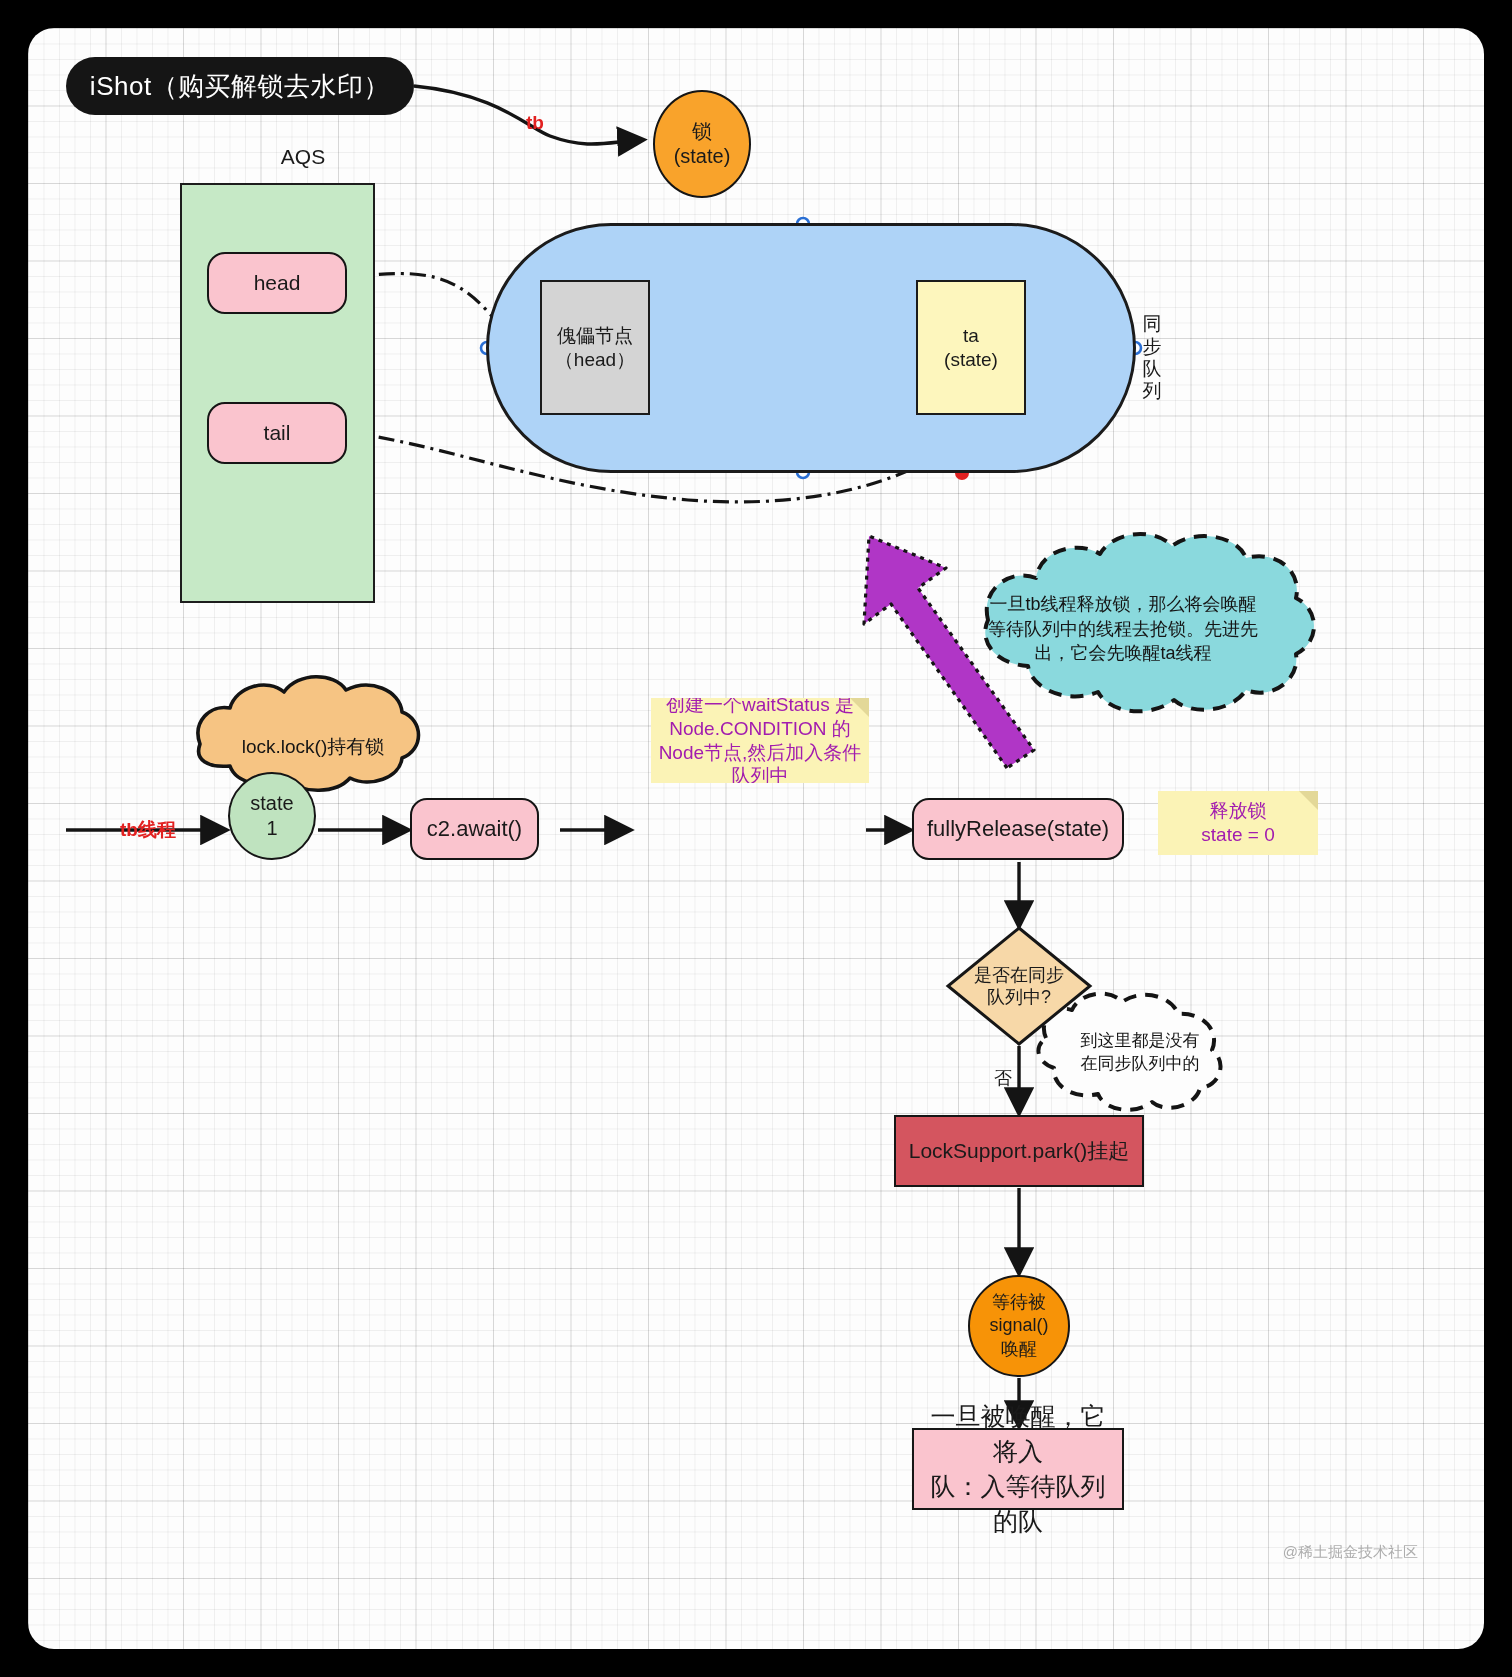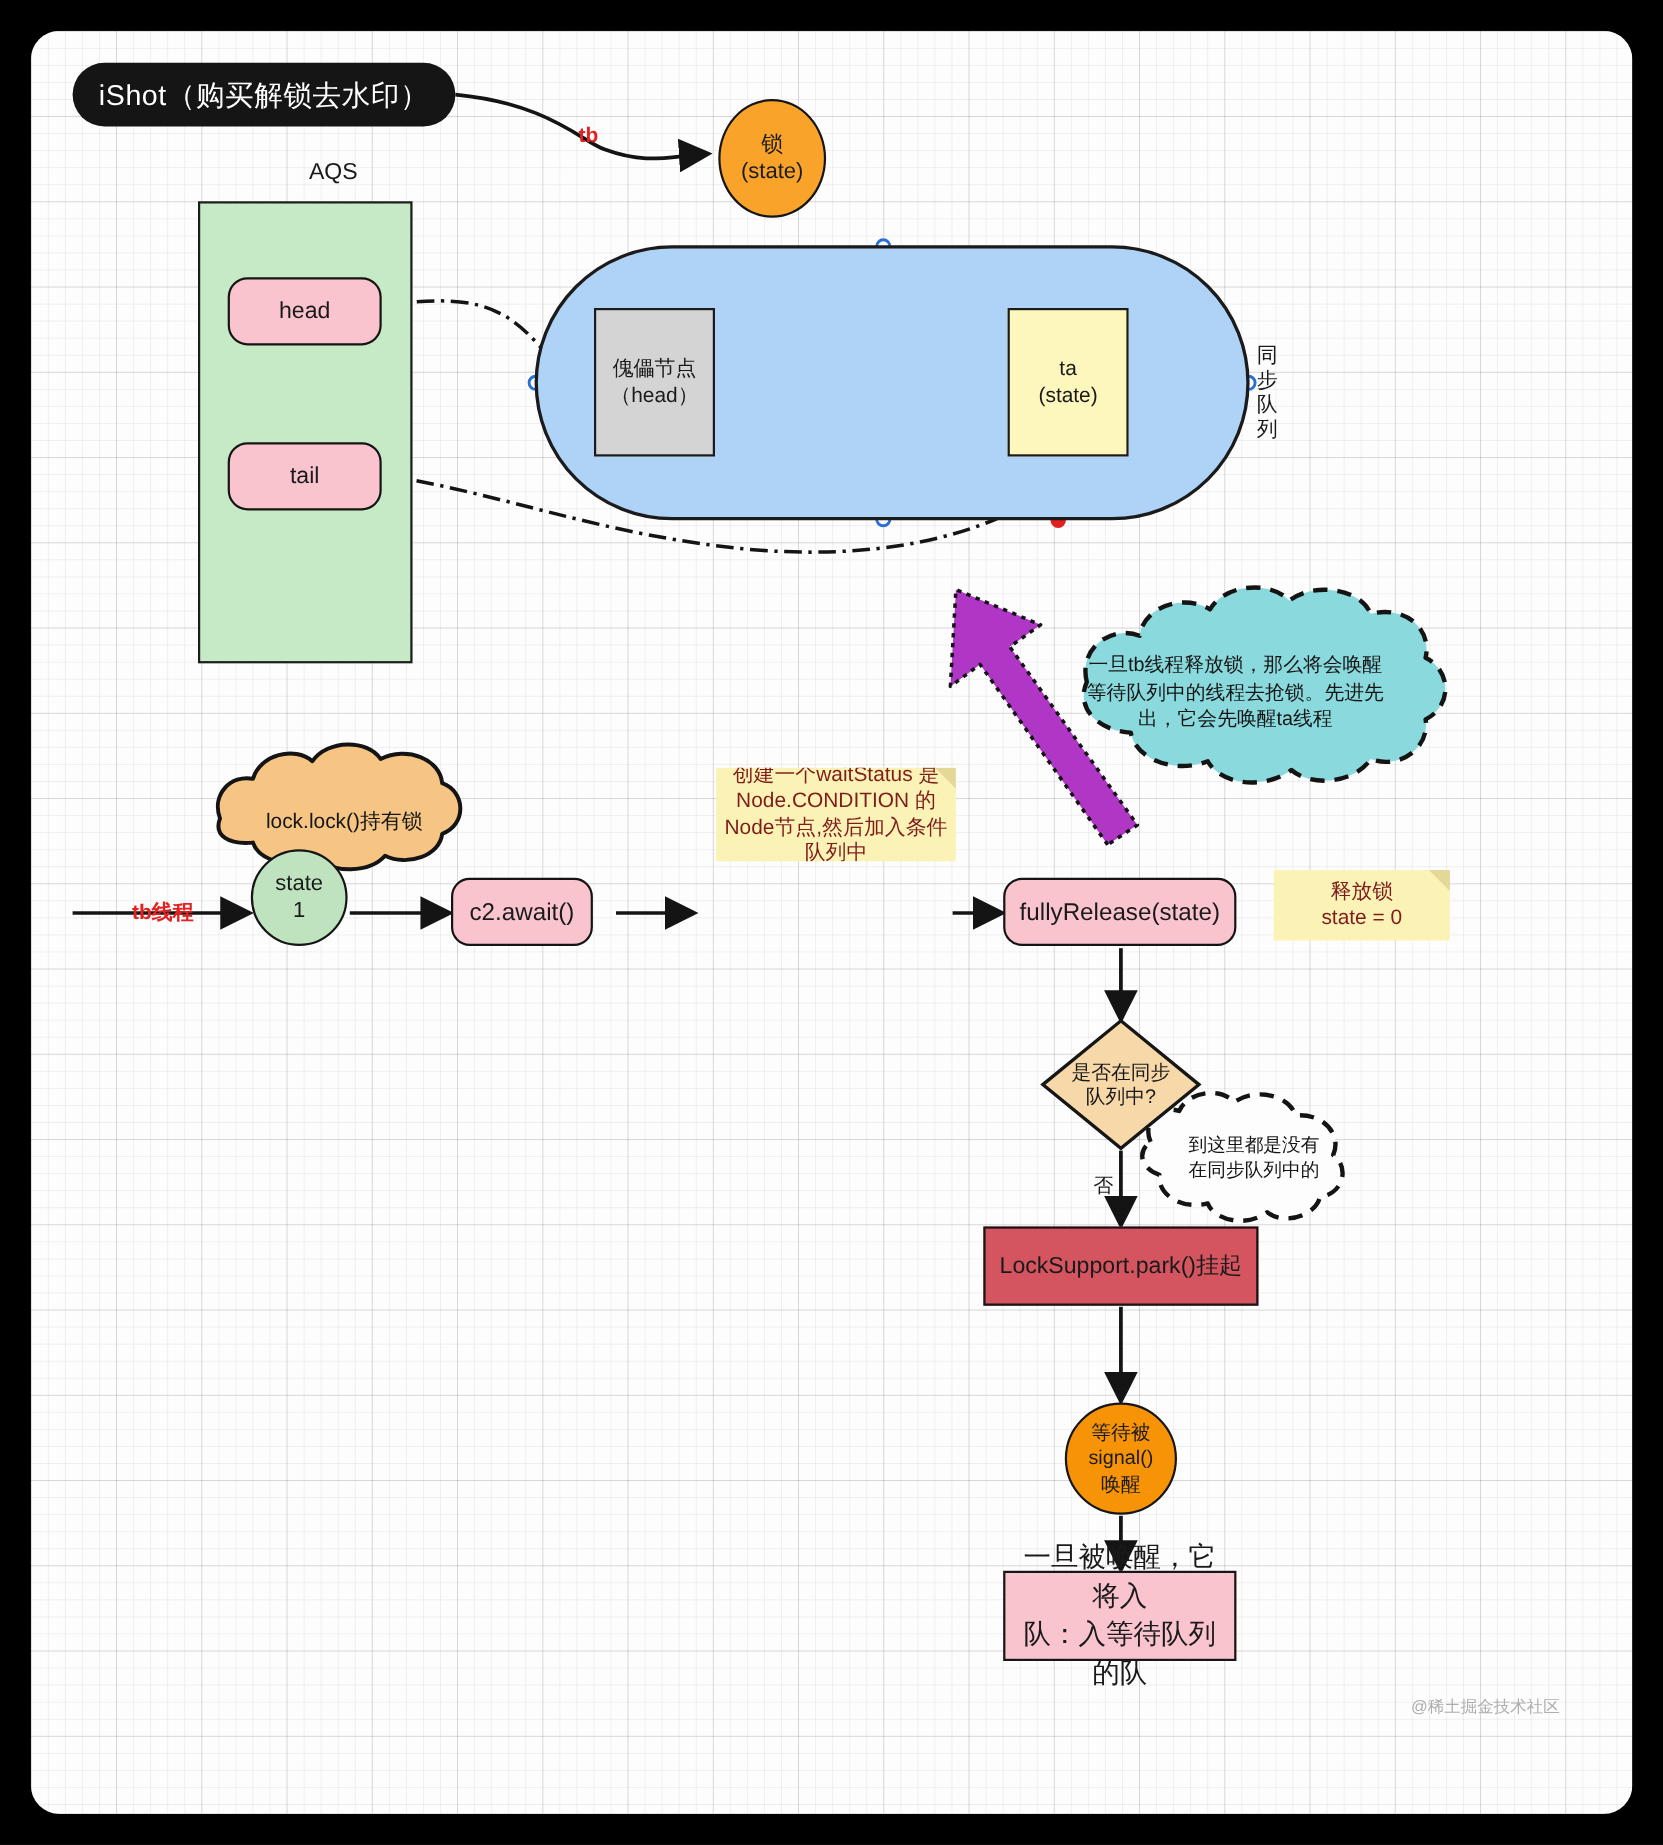--- a/index.html
+++ b/index.html
@@ -61,21 +61,21 @@
   #cloud-locklock{left:196px;top:688px;width:178px;height:62px;font-size:19px;z-index:4;}
   #state-circle{left:200px;top:744px;width:88px;height:88px;border-radius:50%;
      background:#bfe3bf;border:2.5px solid #151515;font-size:20px;flex-direction:column;z-index:3;}
   #tb-label{left:80px;top:790px;width:80px;height:24px;color:#e22120;font-size:19px;font-weight:bold;}
   .flowpill{border-radius:17px;border:2.8px solid #141414;background:#fac4ce;font-size:22px;}
   #c2await{left:382px;top:770px;width:129px;height:62px;}
   #addcw{left:604px;top:770px;width:232px;height:62px;}
   #fullyrel{left:884px;top:770px;width:212px;height:62px;}
 
   
-  .note{background:#fbf3b6;font-size:19px;color:#7f1d1d;flex-direction:column;}
+  .note{background:#fbf3b6;font-size:19px;color:#a21caf;flex-direction:column;}
   #note-create{left:623px;top:670px;width:218px;height:85px;padding:4px 6px;z-index:5;overflow:hidden;}
   #note-create .corner{position:absolute;right:0;top:0;width:0;height:0;
      border-left:19px solid transparent;border-top:19px solid #e3d898;}
   #note-release{left:1130px;top:763px;width:160px;height:64px;padding:4px;}
   #note-release .corner{position:absolute;right:0;top:0;width:0;height:0;
      border-left:19px solid transparent;border-top:19px solid #e3d898;}
 
   
   #decision-wrap{left:920px;top:900px;width:142px;height:116px;}
   #decision-text{position:absolute;left:0;top:0;width:142px;height:116px;display:flex;

